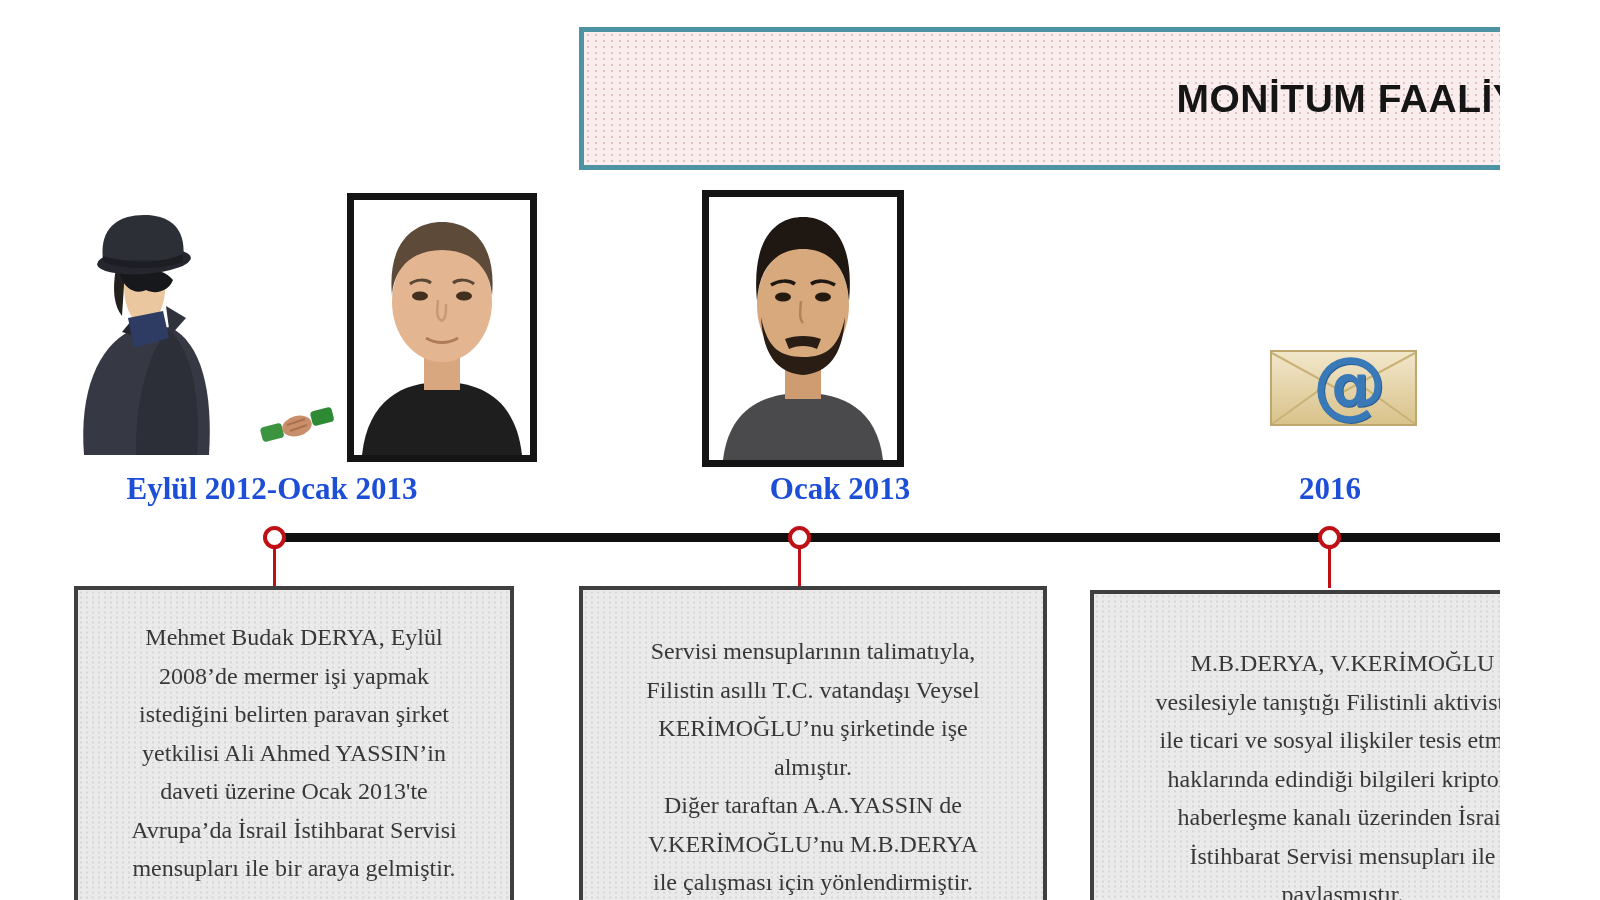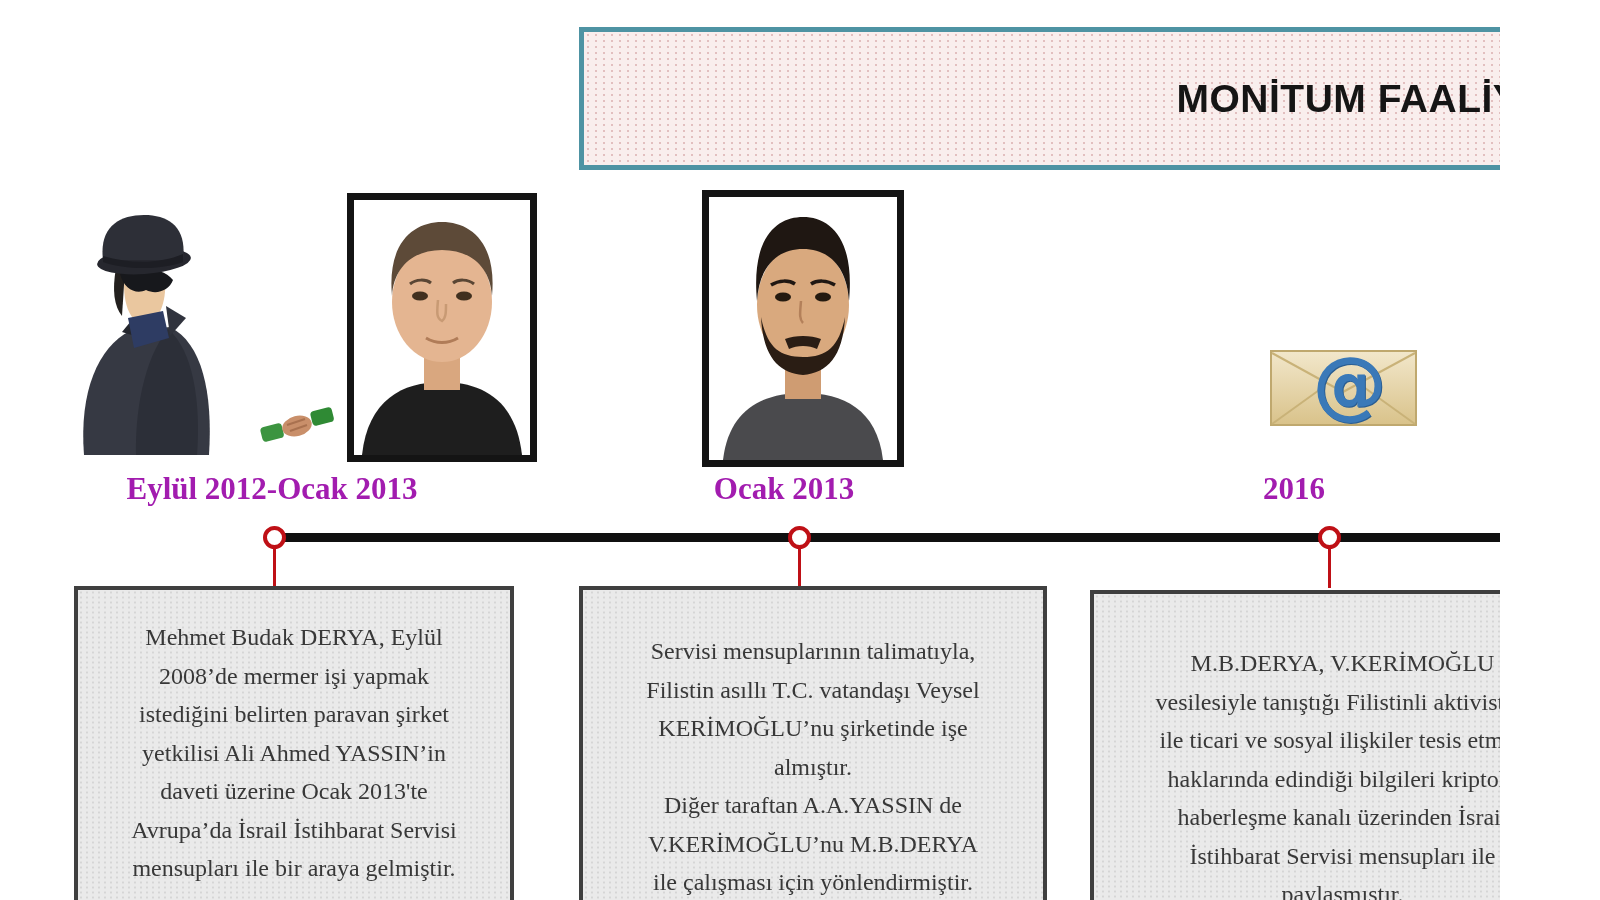--- a/index.html
+++ b/index.html
@@ -21,21 +21,21 @@
     font-family:"Liberation Sans", sans-serif;
   }
 
   
   .tl-line{position:absolute;left:243px;top:533px;width:1357px;height:9px;background:#101010;z-index:2;}
   .tl-node{position:absolute;width:15px;height:15px;background:#ffffff;border:4px solid #bf1016;
            border-radius:50%;z-index:3;top:526px;}
   .tl-stem{position:absolute;width:3px;background:#bf1016;top:544px;height:44px;z-index:1;}
   .date-label{
     position:absolute;top:471px;transform:translateX(-50%);
-    font-family:"Liberation Serif", serif;font-weight:700;font-size:31px;color:#a21caf;
+    font-family:"Liberation Serif", serif;font-weight:700;font-size:31px;color:#1d4ed8;
     white-space:nowrap;z-index:3;
   }
 
   
   .event-box{
     position:absolute;box-sizing:border-box;border:4px solid #3f3f3f;
     background-color:#eaeaea;
     background-image:radial-gradient(circle, rgba(110,110,110,0.16) 1px, transparent 1.2px);
     background-size:6px 5px;
     z-index:2;
@@ -128,22 +128,22 @@
       <rect x="1" y="1" width="145" height="74" fill="url(#env)" stroke="#bfa86e" stroke-width="2"></rect>
       <path d="M2 3 L73 42 L145 3" fill="none" stroke="#c9b278" stroke-width="2"></path>
       <path d="M2 74 L52 38 M145 74 L95 38" fill="none" stroke="#c9b278" stroke-width="2"></path>
     </svg>
     <span class="email-at">@</span>
   </div>
 
   <div class="tl-line"></div>
 
   <div class="date-label" style="left:240px;">Eylül 2012-Ocak 2013</div>
-  <div class="date-label" style="left:752px;">Ocak 2013</div>
-  <div class="date-label" style="left:1262px;">2016</div>
+  <div class="date-label" style="left:808px;">Ocak 2013</div>
+  <div class="date-label" style="left:1298px;">2016</div>
 
   <div class="tl-stem" style="left:241px;"></div>
   <div class="tl-stem" style="left:766px;"></div>
   <div class="tl-stem" style="left:1296px;"></div>
 
   <div class="tl-node" style="left:231px;"></div>
   <div class="tl-node" style="left:756px;"></div>
   <div class="tl-node" style="left:1286px;"></div>
 
   <div class="event-box" style="left:42px;top:586px;width:440px;height:334px;padding:28px 4px 0 4px;">

